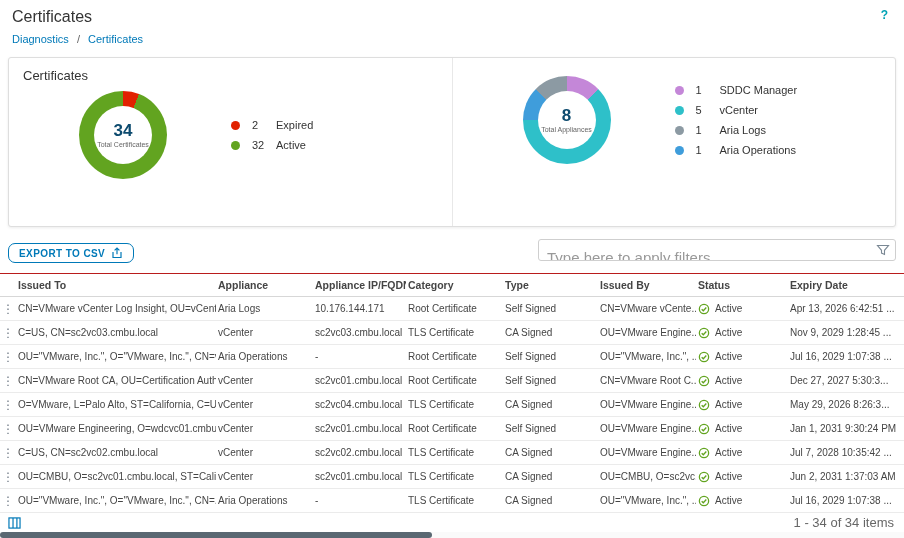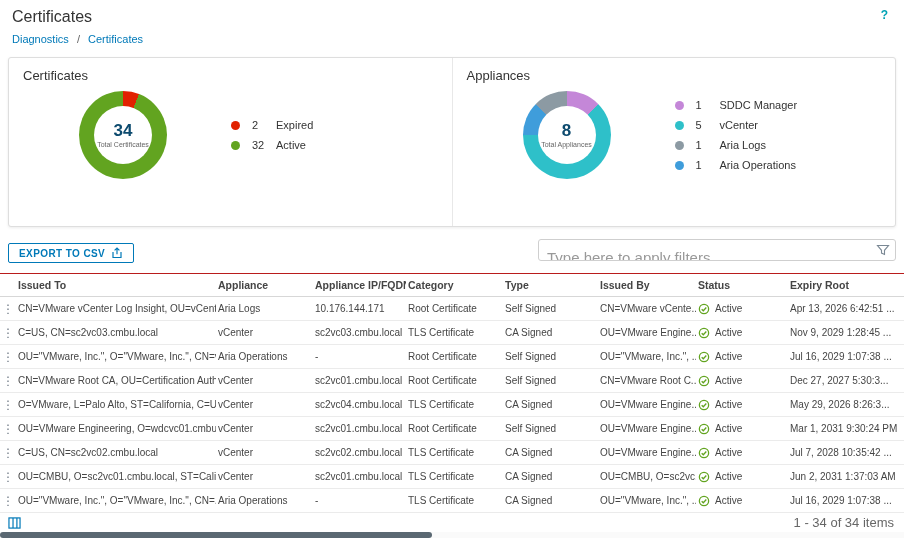--- a/index.html
+++ b/index.html
@@ -32,21 +32,21 @@
   .total-label { font-size:7px; color:#666; white-space:nowrap; }
   .legend { margin-left:64px; display:flex; flex-direction:column; gap:8px; }
   .legend-item { display:flex; align-items:center; font-size:11px; color:#333; }
   .dot { width:9px; height:9px; border-radius:50%; margin-right:12px; flex:none; }
   .count { min-width:16px; margin-right:8px; }
   
   .toolbar { display:flex; justify-content:space-between; align-items:center; margin:14px 8px 8px 8px; height:24px; }
   .export-btn {
     display:inline-flex; align-items:center; gap:6px; background:#fff; border:1px solid #0079b8;
     color:#0079b8; font-size:10px; font-weight:600; letter-spacing:.4px; padding:3px 10px;
-    border-radius:2px; cursor:pointer; font-family:inherit;
+    border-radius:7px; cursor:pointer; font-family:inherit;
   }
   .filter-box { position:relative; width:358px; }
   .filter-box input {
     width:100%; height:22px; border:1px solid #cfcfcf; border-radius:3px; font-size:15px;
     padding:14px 26px 0 8px; color:#454545; font-family:inherit; outline:none;
   }
   .filter-box input::placeholder { color:#999; }
   .filter-icon { position:absolute; right:6px; top:4px; cursor:pointer; }
   
   .grid { border-top:1px solid #b91c1c; }
@@ -105,21 +105,20 @@
           <div class="legend-item">
             <span class="dot" style="background: rgb(98, 164, 32);"></span>
             <span class="count">32</span>
             <span class="label">Active</span>
           </div>
         </div>
     </div>
   </section>
 
   <section class="half">
-    <h2>Appliances</h2>
     <div class="chart-row">
       <div class="donut" style="background: conic-gradient(rgb(196, 135, 216) 0deg, rgb(196, 135, 216) 45deg, rgb(46, 192, 201) 45deg, rgb(46, 192, 201) 270deg, rgb(63, 157, 219) 270deg, rgb(63, 157, 219) 315deg, rgb(140, 154, 163) 315deg, rgb(140, 154, 163) 360deg);">
         <div class="hole">
           <span class="total">8</span>
           <span class="total-label">Total Appliances</span>
         </div>
       </div>
       <div class="legend">
 
           <div class="legend-item">
@@ -171,21 +170,21 @@
 
   <div class="grid-head">
     <span class="cell"></span>
     <span class="cell">Issued To</span>
     <span class="cell">Appliance</span>
     <span class="cell">Appliance IP/FQDN</span>
     <span class="cell">Category</span>
     <span class="cell">Type</span>
     <span class="cell">Issued By</span>
     <span class="cell">Status</span>
-    <span class="cell">Expiry Root</span>
+    <span class="cell">Expiry Date</span>
   </div>
 
   <div class="grid-body">
 
       <div class="grid-row">
         <span class="cell kebab"></span>
         <span class="cell">CN=VMware vCenter Log Insight, OU=vCent...</span>
         <span class="cell">Aria Logs</span>
         <span class="cell">10.176.144.171</span>
         <span class="cell">Root Certificate</span>
@@ -281,21 +280,21 @@
         <span class="cell">Root Certificate</span>
         <span class="cell">Self Signed</span>
         <span class="cell">OU=VMware Engine...</span>
         <span class="cell status-cell">
           <svg width="12" height="12" viewBox="0 0 14 14">
             <circle cx="7" cy="7" r="5.4" fill="none" stroke="#62a420" stroke-width="1.5"></circle>
             <path d="M4.3 7.2l1.9 1.9 3.5-3.8" fill="none" stroke="#62a420" stroke-width="1.5"></path>
           </svg>
           <span>Active</span>
         </span>
-        <span class="cell">Mar 1, 2031 9:30:24 PM</span>
+        <span class="cell">Jan 1, 2031 9:30:24 PM</span>
       </div>
 
       <div class="grid-row">
         <span class="cell kebab"></span>
         <span class="cell">C=US, CN=sc2vc02.cmbu.local</span>
         <span class="cell">vCenter</span>
         <span class="cell">sc2vc02.cmbu.local</span>
         <span class="cell">TLS Certificate</span>
         <span class="cell">CA Signed</span>
         <span class="cell">OU=VMware Engine...</span>

